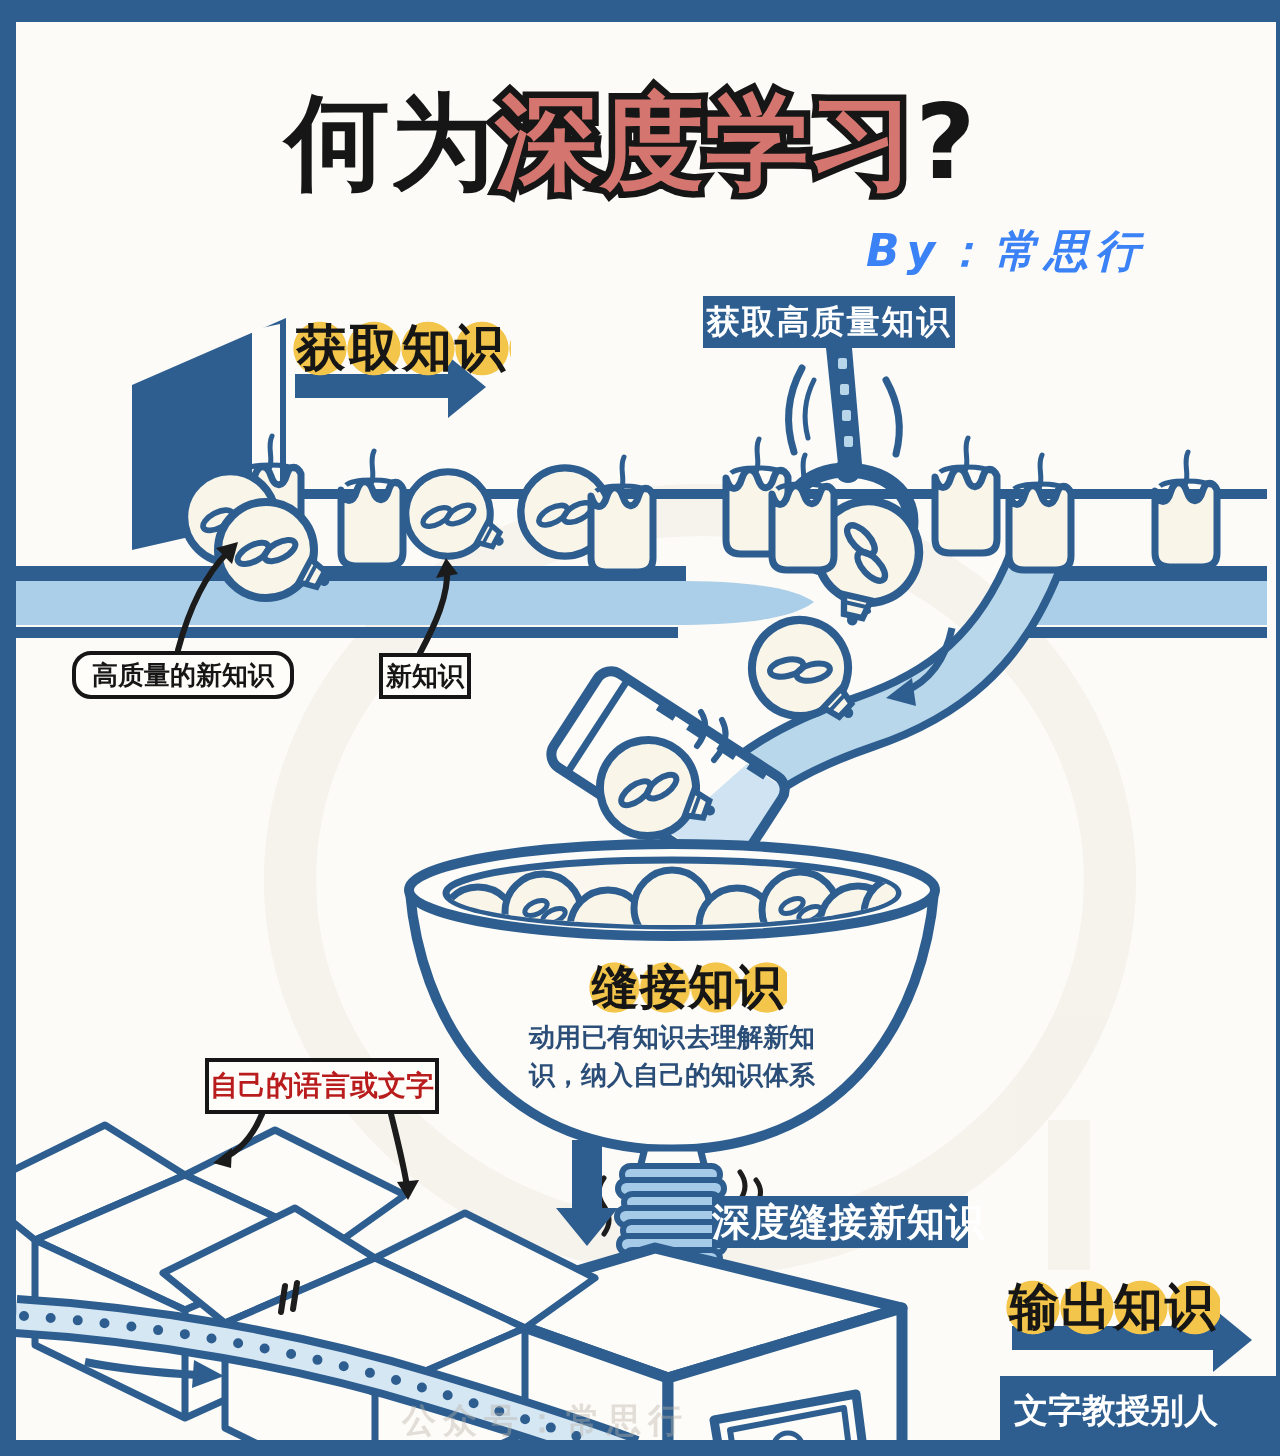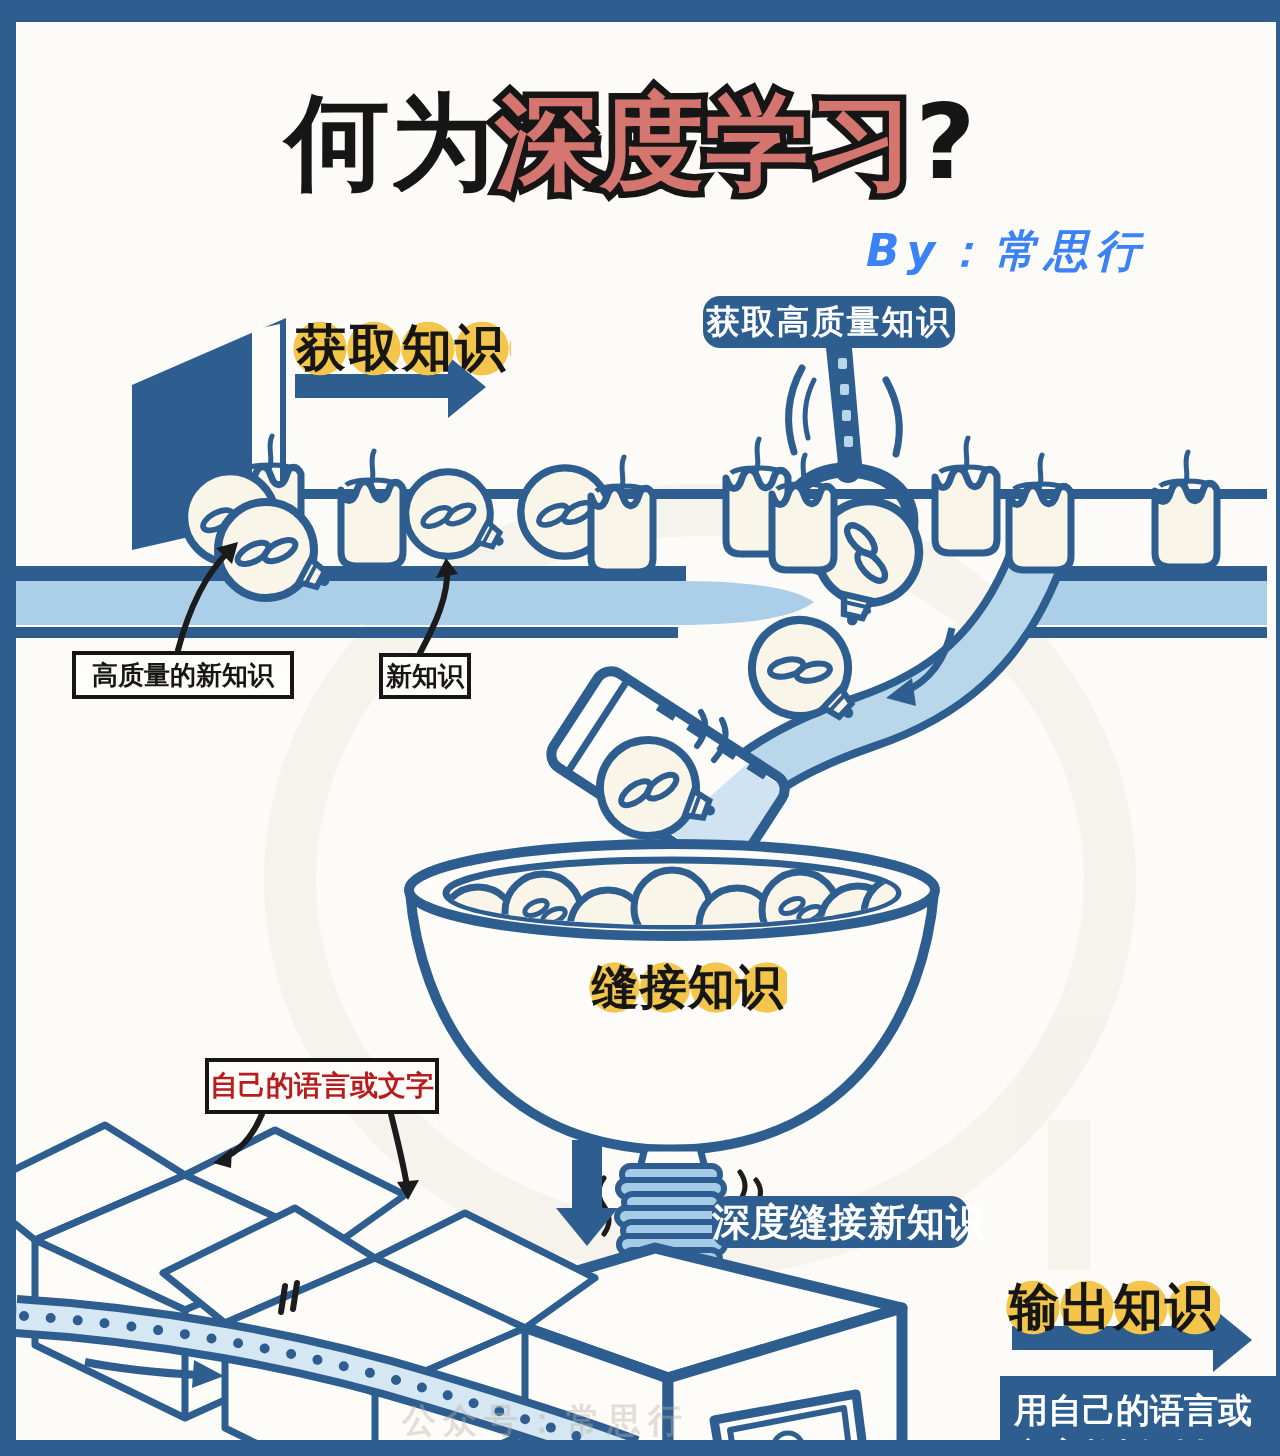--- a/index.html
+++ b/index.html
@@ -39,31 +39,31 @@
     font-weight:bold; color:#161616; line-height:1.25em; padding:0 .06em;
     background-image:radial-gradient(closest-side circle, #f3c64b 97%, rgba(243,198,75,0) 100%);
     background-size:1.08em 1.25em; background-repeat:repeat-x; background-position:left center;
   }
   .lbl-acquire { left:293px; top:317px; font-size:50px; letter-spacing:3px; }
   .lbl-stitch  { left:561px; top:958px;  font-size:47px; letter-spacing:1px;margin-left:28px; }
   .lbl-output  { left:1006px; top:1276px; font-size:50px; letter-spacing:2px; }
 
   
   .bluetag {
-    background:#2d5e8f; color:#ffffff; font-weight:bold; text-align:center;border-radius:17px;
+    background:#2d5e8f; color:#ffffff; font-weight:bold; text-align:center;
   }
   .tag-hq   { left:703px; top:296px;  width:252px; height:52px; font-size:33px; line-height:52px; letter-spacing:2px; }
   .tag-deep { left:712px; top:1196px; width:256px; height:52px; font-size:38px; line-height:52px; letter-spacing:1px; }
 
   
   .callout {
     background:#fffdf9; border:4px solid #161616; color:#161616;
     font-weight:bold; text-align:center;
   }
-  .co-hq   { left:72px;  top:651px;  width:214px; height:40px; font-size:26px; line-height:40px; }
+  .co-hq   { left:72px;  top:651px;  width:214px; height:40px; font-size:26px; line-height:40px;border-radius:19px; }
   .co-new  { left:379px; top:653px;  width:84px;  height:38px; font-size:26px; line-height:38px; }
   .co-own  { left:205px; top:1058px; width:226px; height:48px; font-size:28px; line-height:48px; color:#b91c1c; }
 
   .stitch-desc {
     left:512px; top:1018px; width:320px; z-index:10; position:absolute;
     text-align:center; font-weight:bold; font-size:26px; color:#2b4e78; line-height:38px;
   }
   .stitch-desc div { white-space:nowrap; }
 
   .outbox {
@@ -290,26 +290,29 @@
 
   <div class="txt byline">By：常思行</div>
 
   <div class="txt ylabel lbl-acquire">获取知识</div>
   <div class="txt bluetag tag-hq">获取高质量知识</div>
 
   <div class="txt callout co-hq">高质量的新知识</div>
   <div class="txt callout co-new">新知识</div>
 
   <div class="txt ylabel lbl-stitch">缝接知识</div>
+  <div class="stitch-desc">
+    <div>动用已有知识去理解新知</div>
+    <div>识，纳入自己的知识体系</div>
+  </div>
 
   <div class="txt callout co-own">自己的语言或文字</div>
   <div class="txt bluetag tag-deep">深度缝接新知识</div>
 
   <div class="txt ylabel lbl-output">输出知识</div>
   <div class="txt outbox">
-    <div>用自己的语言或</div>
     <div>文字教授别人</div>
   </div>
 
   <div class="txt watermark">公众号：常思行</div>
 
   <div class="frame"></div>
 </div>
 
 </body></html>

